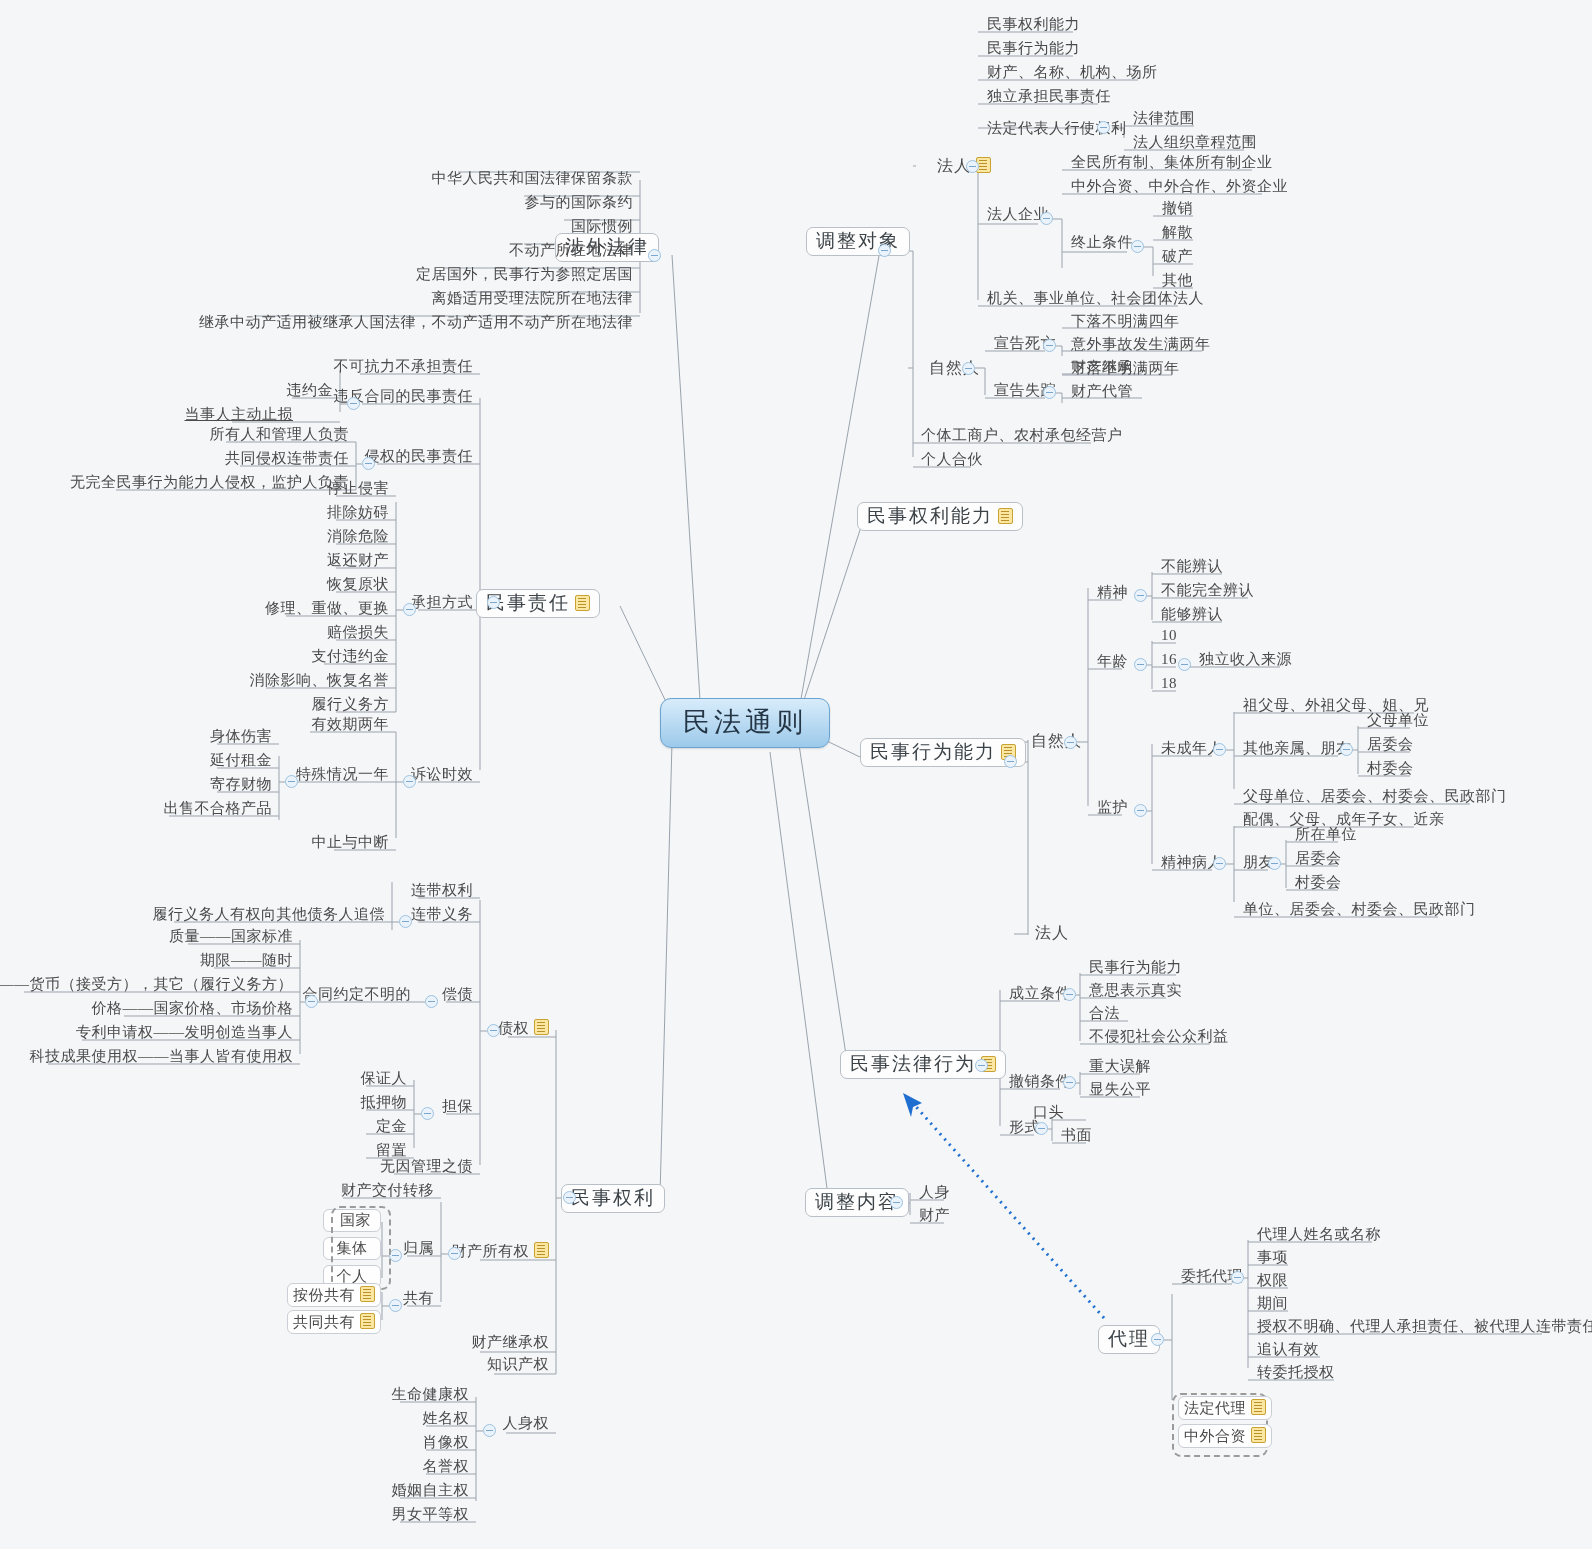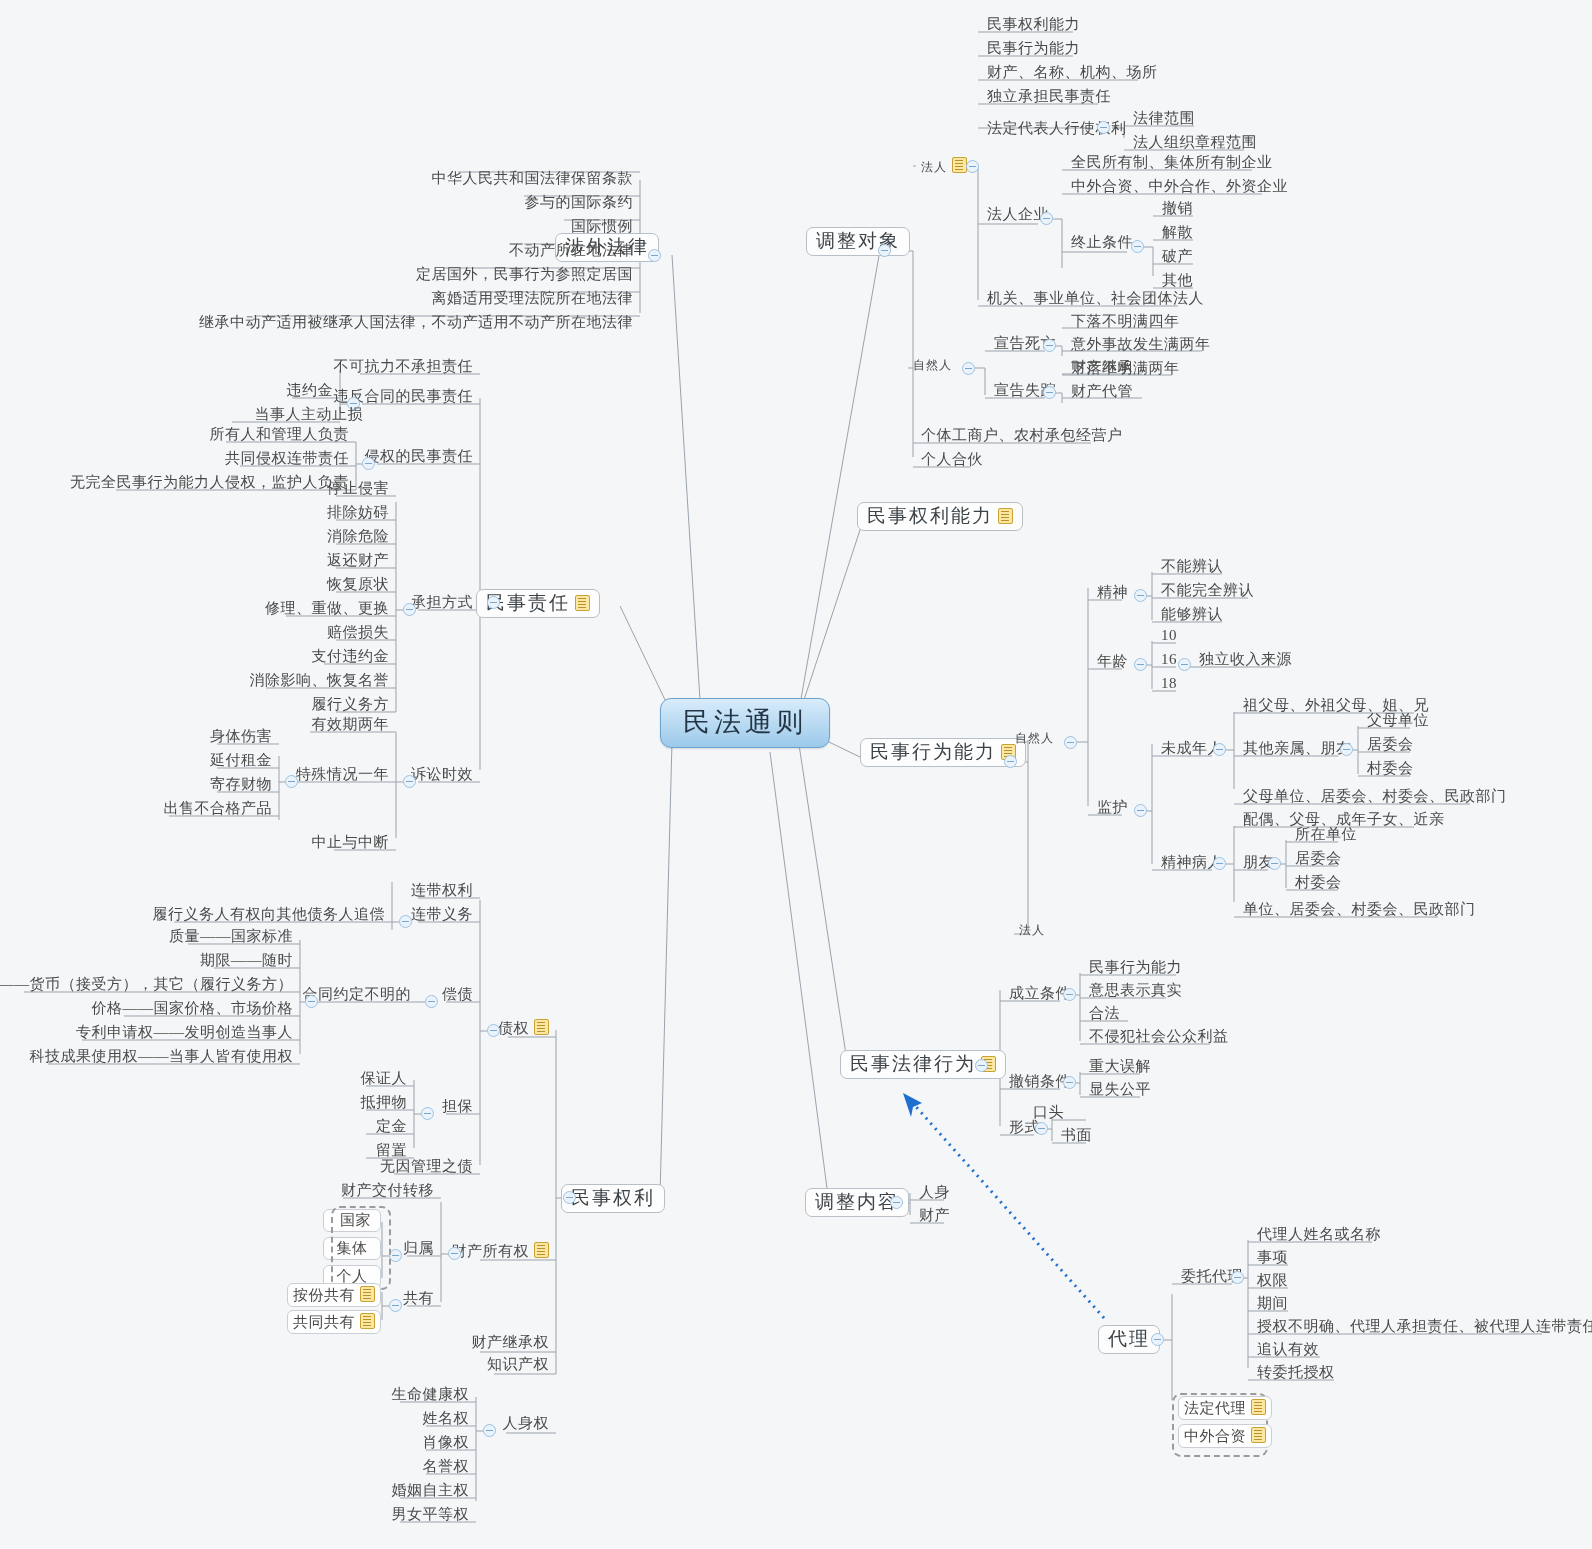--- a/index.html
+++ b/index.html
@@ -42,21 +42,21 @@
     color:#253746;
     padding:9px 22px;
     letter-spacing:4px;
     box-shadow:0 1px 2px rgba(0,0,0,.12);
   }
   .node.main{
     font-size:19px;
     letter-spacing:2px;
     color:#3c4348;
   }
-  .node.sub{font-size:12px;letter-spacing:1px;}
+  .node.sub{font-size:16px;letter-spacing:1px;margin-left:16px;}
 
   
   .toggle{
     position:absolute;
     width:13px;height:13px;
     border:1px solid #9dc2e0;
     border-radius:50%;
     background:#eaf3fb;
     box-sizing:border-box;
   }
@@ -343,21 +343,21 @@
     <div class="node leaf" style="left: auto; top: 216px; right: 954px;"><span>国际惯例</span></div>
     <div class="node leaf" style="left: auto; top: 240px; right: 954px;"><span>不动产所在地法律</span></div>
     <div class="node leaf" style="left: auto; top: 264px; right: 954px;"><span>定居国外，民事行为参照定居国</span></div>
     <div class="node leaf" style="left: auto; top: 288px; right: 954px;"><span>离婚适用受理法院所在地法律</span></div>
     <div class="node leaf" style="left: auto; top: 312px; right: 954px;"><span>继承中动产适用被继承人国法律，不动产适用不动产所在地法律</span></div>
     <div class="toggle" style="left: 487px; top: 596px;"></div>
     <div class="node leaf" style="left: auto; top: 386px; right: 1114px;"><span>违反合同的民事责任</span></div>
     <div class="toggle" style="left: 347px; top: 397px;"></div>
     <div class="node leaf" style="left: auto; top: 356px; right: 1114px;"><span>不可抗力不承担责任</span></div>
     <div class="node leaf" style="left: auto; top: 380px; right: 1254px;"><span>违约金</span></div>
-    <div class="node leaf" style="left: auto; top: 404px; right: 1224px;"><span>当事人主动止损</span></div>
+    <div class="node leaf" style="left: auto; top: 404px; right: 1294px; text-decoration: underline;"><span>当事人主动止损</span></div>
     <div class="node leaf" style="left: auto; top: 446px; right: 1114px;"><span>侵权的民事责任</span></div>
     <div class="toggle" style="left: 362px; top: 457px;"></div>
     <div class="node leaf" style="left: auto; top: 424px; right: 1238px;"><span>所有人和管理人负责</span></div>
     <div class="node leaf" style="left: auto; top: 448px; right: 1238px;"><span>共同侵权连带责任</span></div>
     <div class="node leaf" style="left: auto; top: 472px; right: 1238px;"><span>无完全民事行为能力人侵权，监护人负责</span></div>
     <div class="node leaf" style="left: auto; top: 592px; right: 1114px;"><span>承担方式</span></div>
     <div class="toggle" style="left: 403px; top: 603px;"></div>
     <div class="node leaf" style="left: auto; top: 478px; right: 1198px;"><span>停止侵害</span></div>
     <div class="node leaf" style="left: auto; top: 502px; right: 1198px;"><span>排除妨碍</span></div>
     <div class="node leaf" style="left: auto; top: 526px; right: 1198px;"><span>消除危险</span></div>

